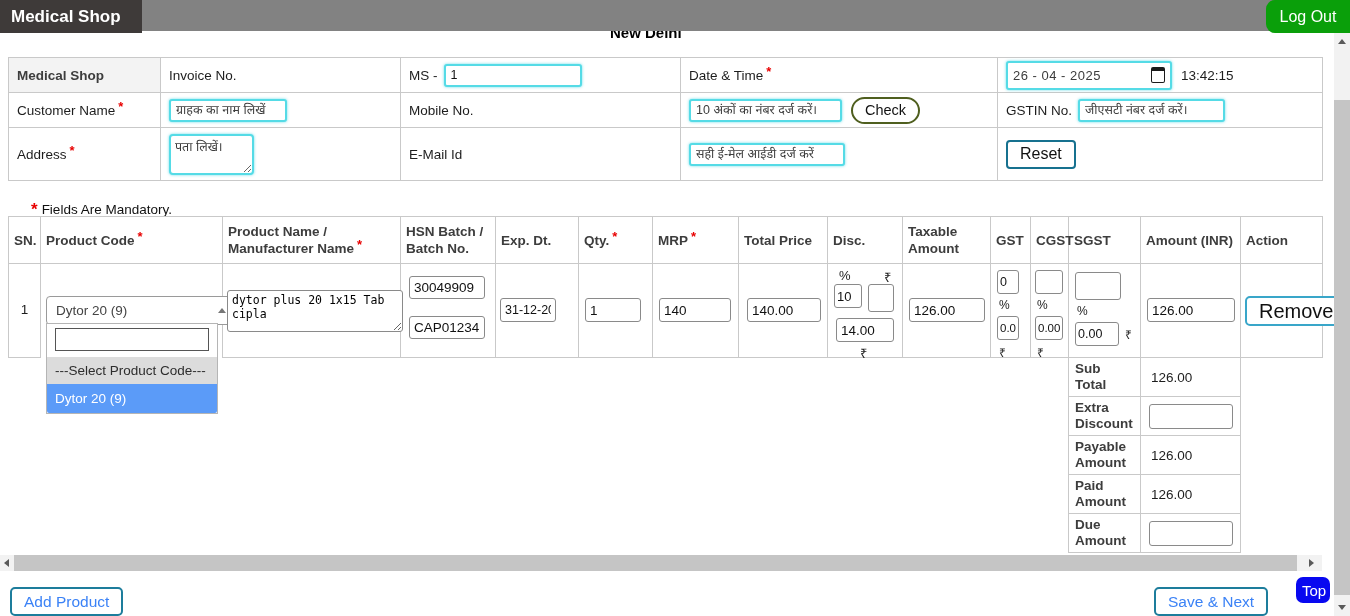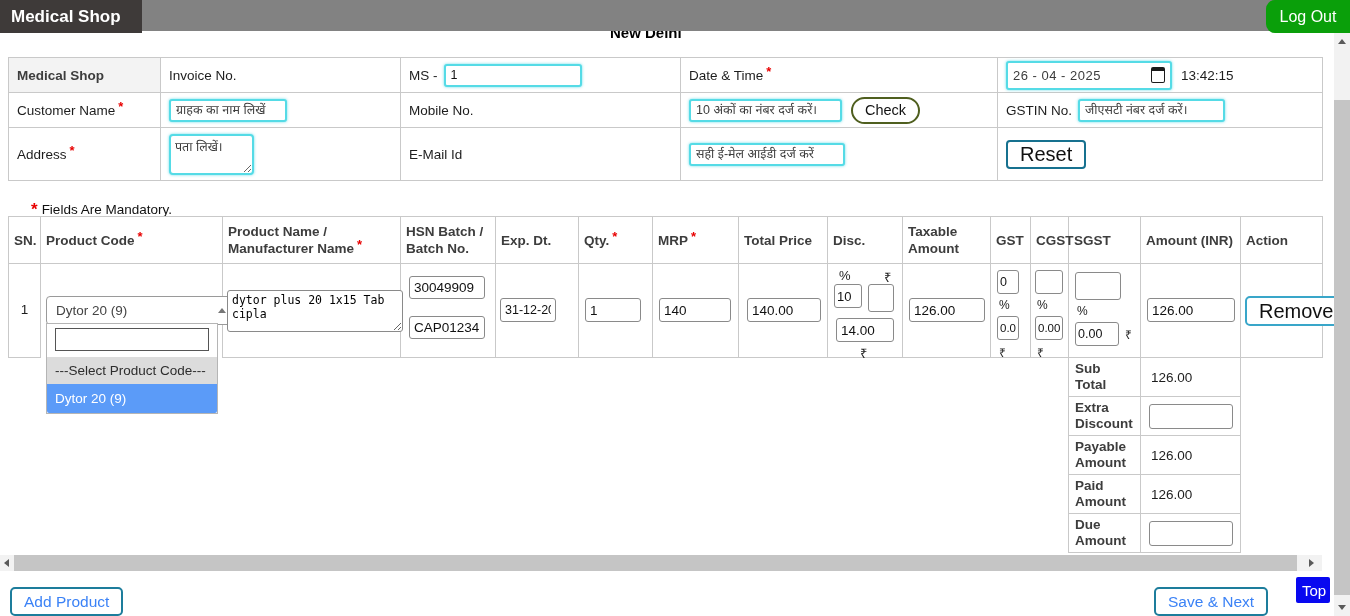--- a/index.html
+++ b/index.html
@@ -38,21 +38,21 @@
   .h35{height:35px;} .h53{height:53px;}
   .shop-cell{background:#f3f3f3;font-weight:bold;color:#3d3d3d;}
   .date-box{display:flex;align-items:center;justify-content:space-between;width:152px;height:25px;
             border:2px solid #55dbe6;border-radius:3px;box-shadow:0 0 3px rgba(80,215,230,.85);
             padding:0 5px;background:#fff;}
   .date-val{font-size:13px;color:#3c3c3c;letter-spacing:.5px;}
   .cal-icon{width:12px;height:11px;border:1.5px solid #1a1a1a;border-top:4px solid #1a1a1a;
             border-radius:2px;display:inline-block;}
   .check-btn{margin-left:9px;height:27px;padding:0 12px;border:2.5px solid #4f5f1f;border-radius:14px;
              background:#fff;font-size:14.5px;color:#111;cursor:pointer;}
-  .reset-btn{border:2px solid #17718f;border-radius:4px;background:#fff;font-size:20px;
+  .reset-btn{border:2px solid #17718f;border-radius:4px;background:#fff;font-size:16px;
              height:29px;padding:0 12px;color:#111;cursor:pointer;}
   .addr-ta{width:85px;height:41px;border:2px solid #55dbe6;border-radius:4px;
            box-shadow:0 0 3px rgba(80,215,230,.85);font-size:12.5px;padding:2px 4px;resize:both;}
 
   
   .note{left:12px;top:199px;font-size:13.5px;color:#111;margin-left:19px;}
   .note .star{color:#e80000;font-size:17px;font-weight:bold;position:relative;top:1px;margin-right:4px;}
 
   
   .ptable{left:8px;top:216px;border-top:1px solid #c9c9c9;border-left:1px solid #c9c9c9;width:1314px;}
@@ -112,21 +112,21 @@
   .vsb-thumb{position:absolute;left:0;top:67px;width:16px;height:495px;background:#c5c5c5;cursor:pointer;}
   .arr-up{left:4px;top:6px;border-left:4px solid transparent;border-right:4px solid transparent;
           border-bottom:5px solid #5a5a5a;}
   .arr-down{left:4px;top:572px;border-left:4px solid transparent;border-right:4px solid transparent;
             border-top:5px solid #5a5a5a;}
 
   
   .add-btn{left:10px;top:587px;}
   .save-btn{left:1154px;top:587px;}
   .top-btn{left:1296px;top:577px;width:34px;height:26px;background:#0808f0;color:#fff;
-           font-size:15px;border:none;border-radius:2px;cursor:pointer;}
+           font-size:15px;border:none;border-radius:7px;cursor:pointer;}
 </style>
 </head>
 <body>
 
 <div id="app">
 
   <div class="abs location">New Delhi</div>
   <div class="abs bar-gray"></div>
   <div class="abs bar-dark">Medical Shop</div>
   <button class="abs logout-btn">Log Out</button>

